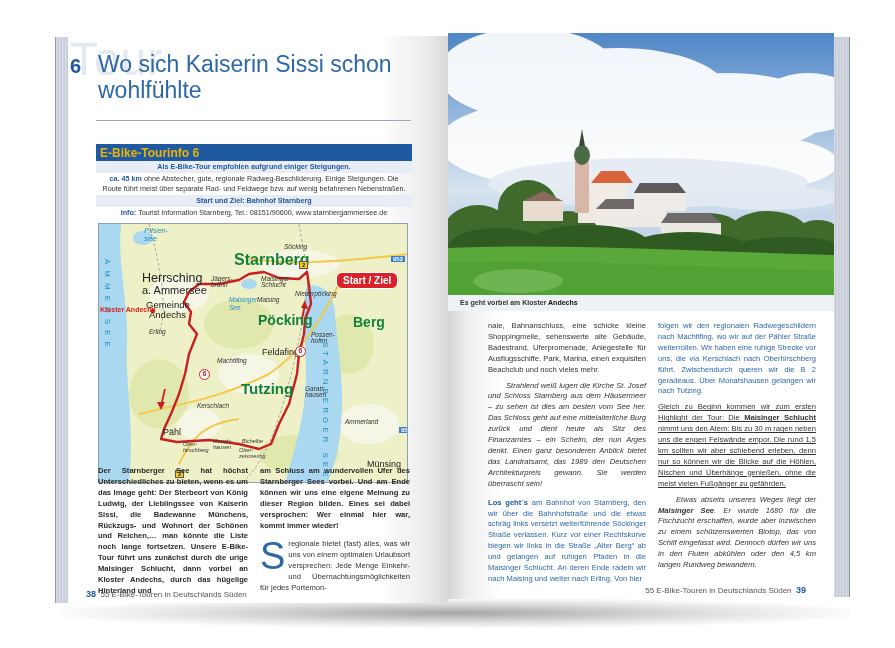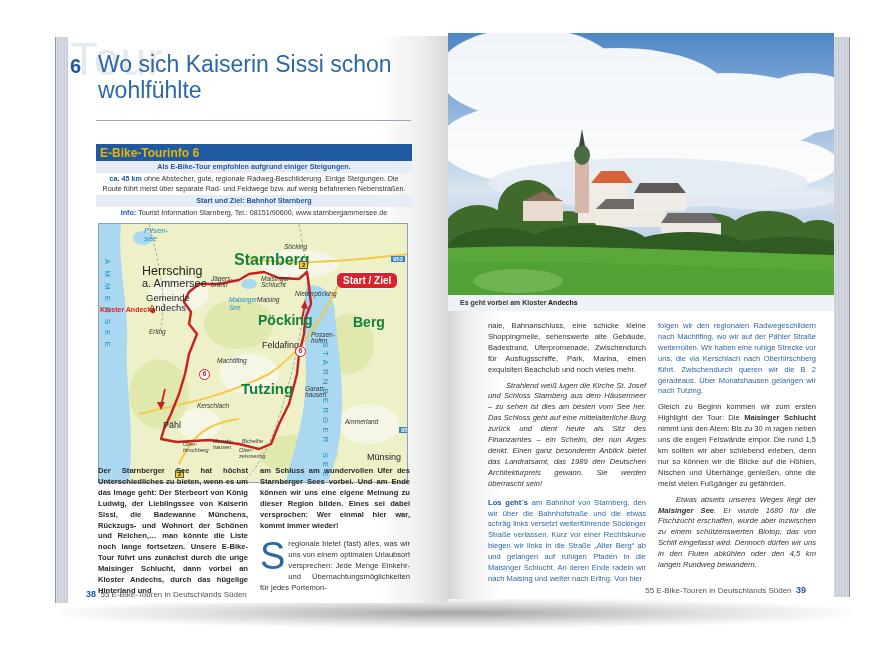--- a/index.html
+++ b/index.html
@@ -31,21 +31,21 @@
     .infobox-head { background: #1f5aa0; color: #eab308; font-size: 12px; font-weight: bold; padding: 2px 4px; height: 17px; }
     .info-row { font-family: "Liberation Sans", sans-serif; font-size: 7.2px; line-height: 10px; padding: 1px 4px; color: #333; text-align: center; }
     .info-row.shade { background: #e8ecf4; }
     .info-row .b { color: #1f5aa0; font-weight: bold; }
     .info-row .lbl { color: #1f5aa0; font-weight: bold; }
 
     .map { position: absolute; left: 30px; top: 187px; width: 310px; height: 260px; border: 1px solid #8ca0b8; overflow: hidden; background: #eef1c8; }
     .map svg { position: absolute; left: 0; top: 0; }
     .map-label { position: absolute; white-space: nowrap; color: #333; font-family: "Liberation Sans", sans-serif; }
     .ml-big { font-size: 15px; font-weight: bold; color: #15803d; }
-    .ml-mid { font-size: 11px; color: #222; }
+    .ml-mid { font-size: 11px; color: #222; margin-top: 7px; }
     .ml-small { font-size: 6.5px; font-style: italic; color: #333; }
     .ml-water { font-size: 8px; color: #2a8fc0; font-style: italic; }
     .ml-lake { font-size: 8px; color: #2a8fc0; letter-spacing: 6px; }
     .ml-red { font-size: 7px; color: #d22; font-weight: bold; }
     .start-badge { position: absolute; left: 237px; top: 48px; background: #d8232a; color: #fff; font-size: 10px; font-weight: bold;
       padding: 2px 6px; border-radius: 6px; border: 1px solid #fff; }
     .route-num { position: absolute; width: 11px; height: 11px; border-radius: 50%; background: #fff; border: 1.5px solid #c82020; color: #c82020; font-size: 7px; font-weight: bold; text-align: center; line-height: 8px; }
     .road-badge { position: absolute; font-size: 6px; font-weight: bold; padding: 0 2px; }
     .road-y { background: #f5d020; color: #222; border: 1px solid #555; }
     .road-b { background: #3a80c8; color: #fff; }
@@ -254,30 +254,30 @@
         <path d="M0,230 C120,226 260,234 386,238 L386,262 L0,262 Z" fill="#4f9e32" opacity="0.7"></path>
         <ellipse cx="70" cy="248" rx="45" ry="12" fill="#8cc870" opacity="0.5"></ellipse>
       </svg>
     </div>
     <div class="caption-strip"></div>
     <div class="caption">
       <span>Es geht vorbei am Kloster </span><span style="color:#111;">Andechs</span>
     </div>
 
     <div class="col" style="left:40px;top:288px;width:158px;">
-      <p>naie, Bahnanschluss, eine schicke kleine Shoppingmeile, sehenswerte alte Gebäude, Badestrand, Uferpromenade, Zwischendurch für Ausflugsschiffe, Park, Marina, einen exquisiten Beachclub und noch vieles mehr.</p>
+      <p>naie, Bahnanschluss, eine schicke kleine Shoppingmeile, sehenswerte alte Gebäude, Badestrand, Uferpromenade, Anlegestelle für Ausflugsschiffe, Park, Marina, einen exquisiten Beachclub und noch vieles mehr.</p>
       <p class="indent">Strahlend weiß lugen die Kirche St. Josef und Schloss Starnberg aus dem Häusermeer – zu sehen ist dies am besten vom See her. Das Schloss geht auf eine mittelalterliche Burg zurück und dient heute als Sitz des Finanzamtes – ein Schelm, der nun Arges denkt. Einen ganz besonderen Anblick bietet das Landratsamt, das 1989 den Deutschen Architekturpreis gewann. Sie werden überrascht sein!</p>
       <p class="blue" style="margin-top:8px;">
         <b>Los geht´s</b><span> am Bahnhof von Starnberg, den wir über die Bahnhofstraße und die etwas schräg links versetzt weiterführende Söckinger Straße verlassen. Kurz vor einer Rechtskurve biegen wir links in die Straße „Alter Berg“ ab und gelangen auf ruhigen Pfaden in die Maisinger Schlucht. An deren Ende radeln wir nach Maising und weiter nach Erling. Von hier</span>
       </p>
     </div>
 
     <div class="col" style="left:210px;top:288px;width:158px;">
       <p class="blue">folgen wir den regionalen Radwegeschildern nach Machtlfing, wo wir auf der Pähler Straße weiterrollen. Wir haben eine ruhige Strecke vor uns, die via Kerschlach nach Oberhirschberg führt. Zwischendurch queren wir die B 2 geradeaus. Über Monatshausen gelangen wir nach Tutzing.</p>
-      <p style="margin-top:3px;">
+      <p style="margin-top:3px;text-decoration:underline;">
         <span>Gleich zu Beginn kommen wir zum ersten Highlight der Tour: Die </span><b>Maisinger Schlucht</b><span> nimmt uns den Atem: Bis zu 30 m ragen neben uns die engen Felswände empor. Die rund 1,5 km sollten wir aber schiebend erleben, denn nur so können wir die Blicke auf die Höhlen, Nischen und Überhänge genießen, ohne die meist vielen Fußgänger zu gefährden.</span>
       </p>
       <p class="indent">
         <span>Etwas abseits unseres Weges liegt der </span><b>Maisinger See</b><span>. Er wurde 1680 für die Fischzucht erschaffen, wurde aber inzwischen zu einem schützenswerten Biotop, das von Schilf eingefasst wird. Dennoch dürfen wir uns in den Fluten abkühlen oder den 4,5 km langen Rundweg bewandern.</span>
       </p>
     </div>
 
     <div class="footer-right">
       <span>55 E-Bike-Touren in Deutschlands Süden</span>&nbsp;
       <span class="pn">39</span>

